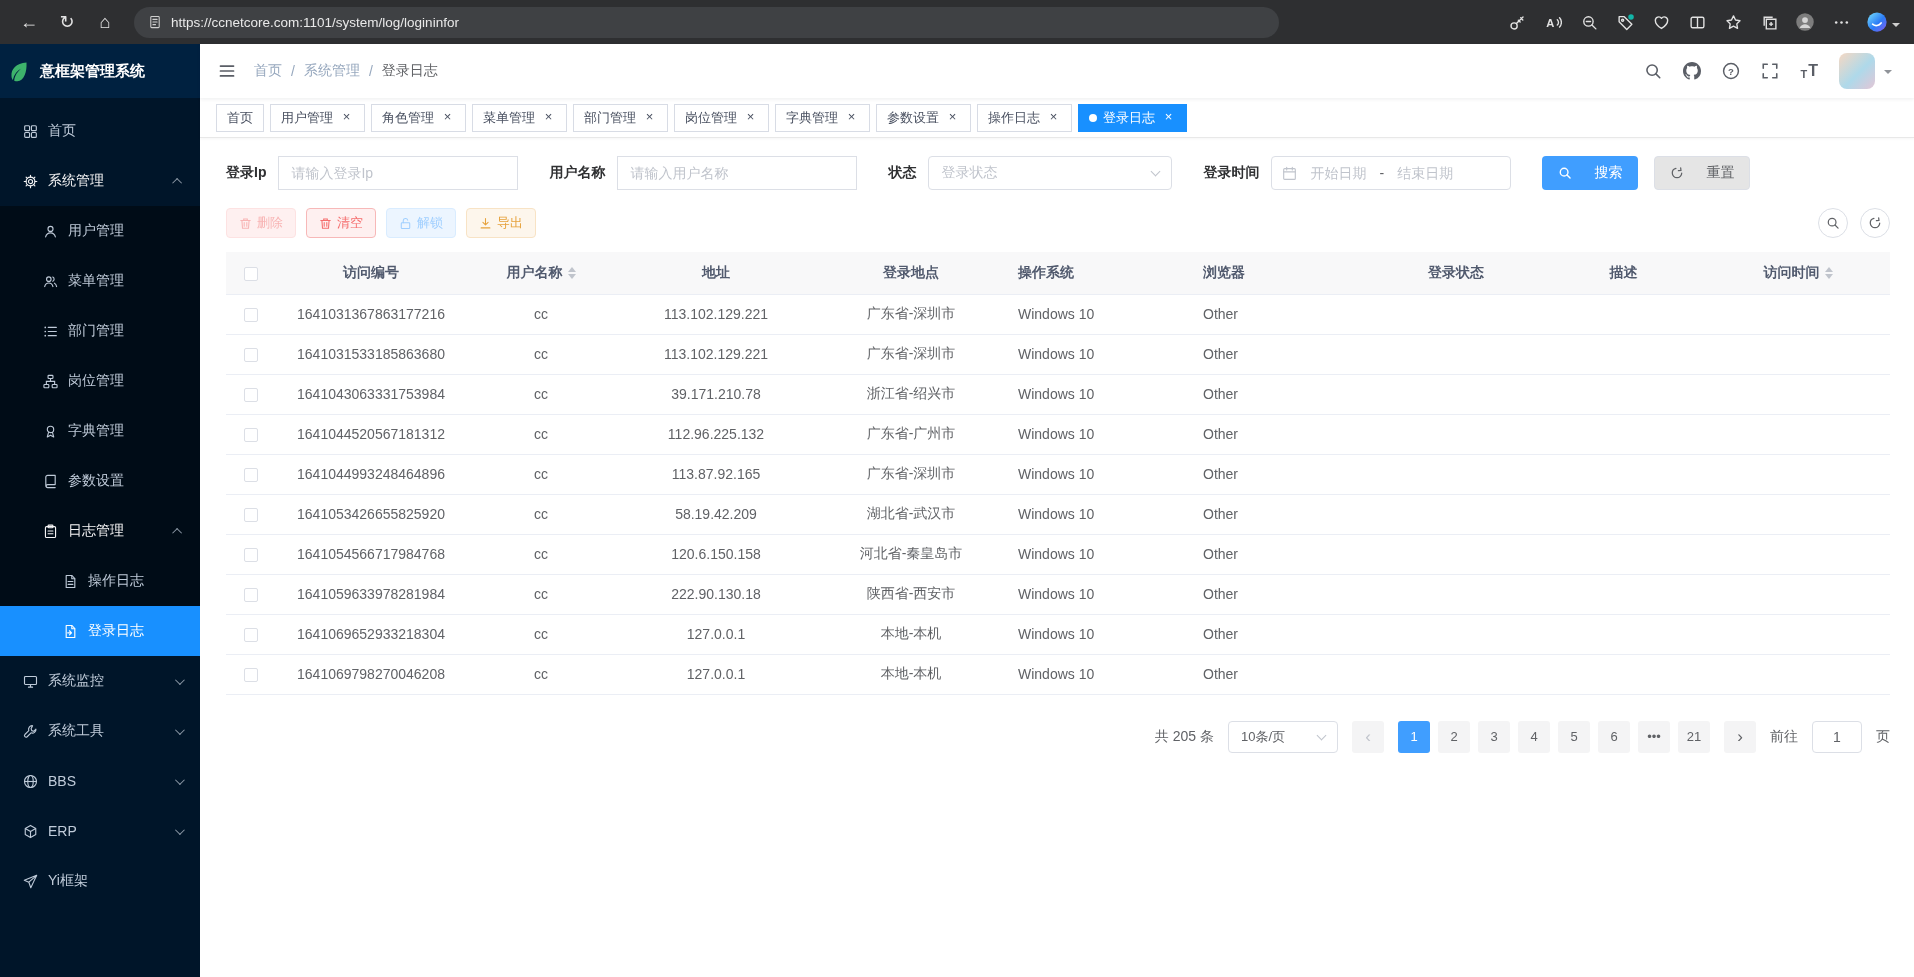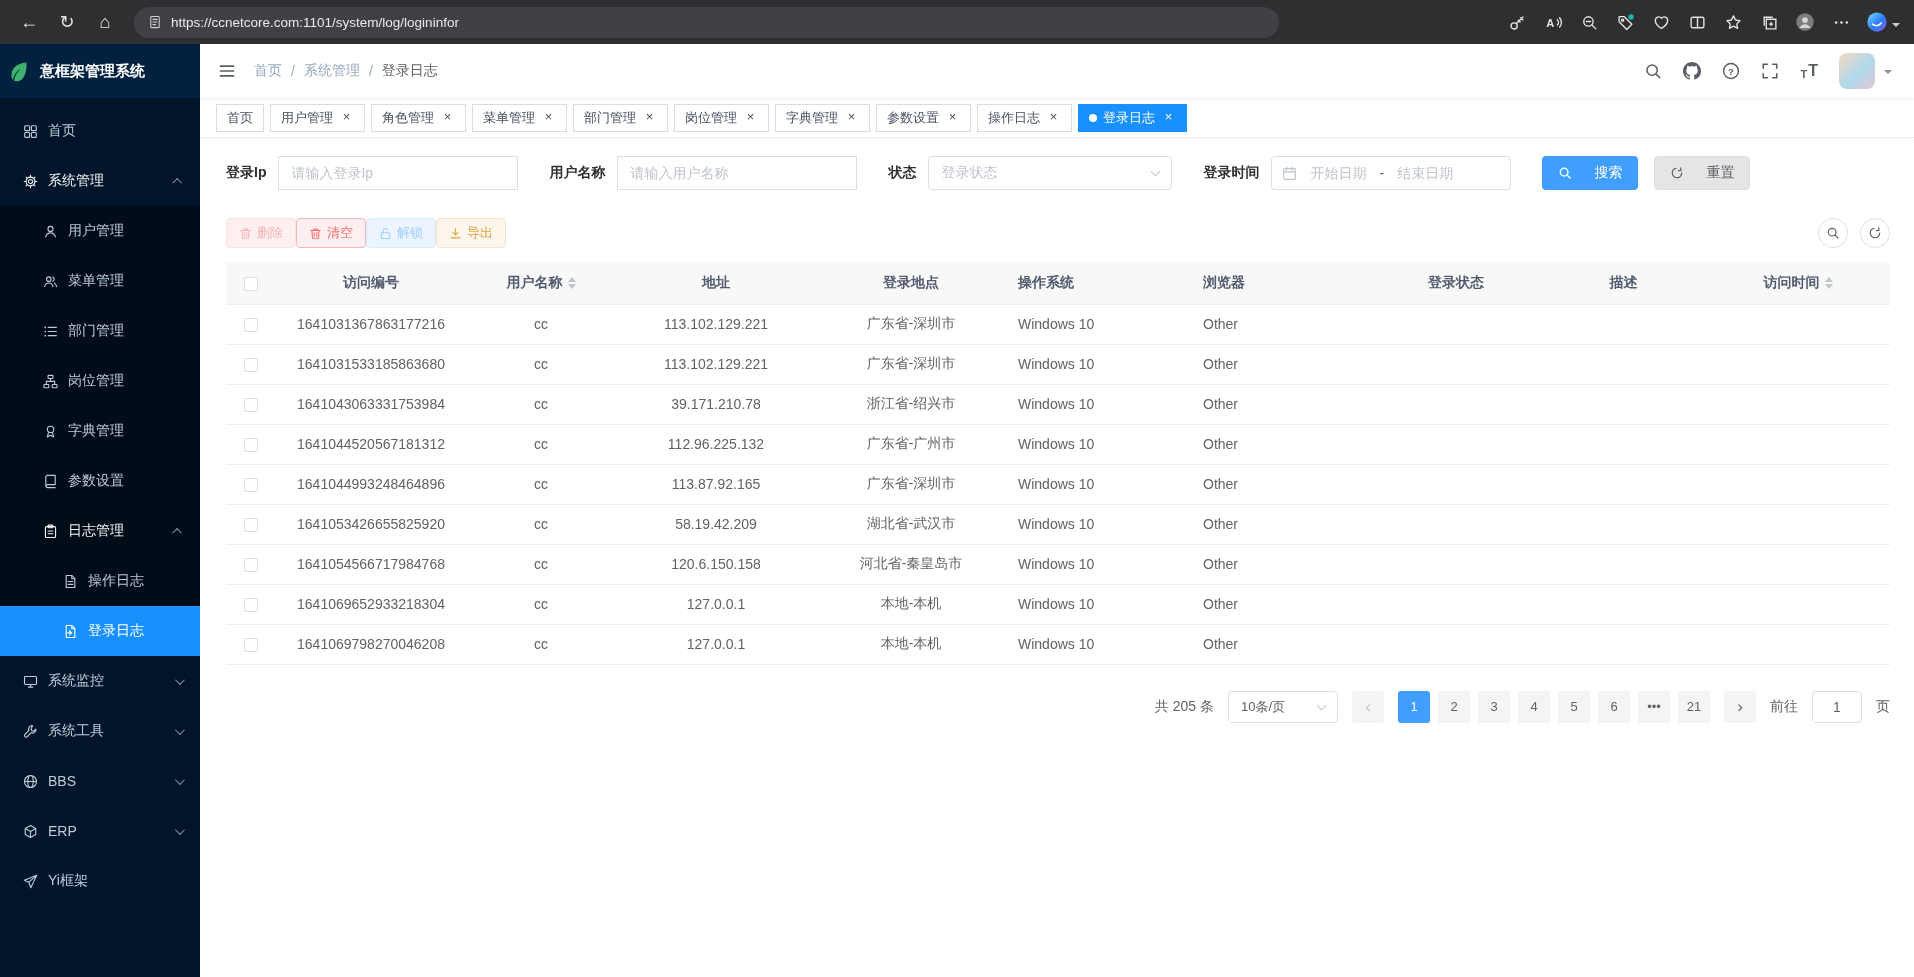--- a/index.html
+++ b/index.html
@@ -86,21 +86,21 @@
   .cal svg{width:15px;height:15px}
   .dinput{border:none;width:72px;font-size:14px;color:#606266;text-align:center}
   .dinput::placeholder{color:#c0c4cc}
   .dsep{color:#606266}
   .btn{height:34px;border-radius:4px;display:inline-flex;align-items:center;gap:22px;padding:0 15px;
     font-size:14px;border:1px solid transparent}
   .btn svg{width:14px;height:14px}
   .btn.primary{background:#409eff;color:#fff;margin-right:16px}
   .btn.plain{background:#e5e5e5;border-color:#dcdfe6;color:#606266}
 
-  .toolbar{display:flex;align-items:center;margin-top:28px}
+  .toolbar{display:flex;align-items:center;gap:10px;margin-top:18px}
   .tbtn{height:30px;border-radius:4px;display:inline-flex;align-items:center;gap:5px;padding:0 12px;font-size:13px;border:1px solid}
   .tbtn svg{width:13px;height:13px}
   .tbtn.del{background:#fef0f0;border-color:#fde2e2;color:#f8b4b4;cursor:not-allowed}
   .tbtn.clear{background:#fef0f0;border-color:#f7b8b8;color:#f56c6c}
   .tbtn.unlock{background:#ecf5ff;border-color:#d9ecff;color:#a0cfff;cursor:not-allowed}
   .tbtn.export{background:#fdf6ec;border-color:#f8e3c5;color:#e6a23c}
   .tb-right{margin-left:auto;display:flex;gap:12px}
   .circ{width:30px;height:30px;border-radius:50%;border:1px solid #dcdfe6;display:flex;align-items:center;
     justify-content:center;color:#606266;background:#fff;cursor:pointer}
   .circ svg{width:14px;height:14px}
@@ -722,20 +722,32 @@
                 <td>cc</td>
                 <td>120.6.150.158</td>
                 <td>河北省-秦皇岛市</td>
                 <td class="l">Windows 10</td>
                 <td class="l">Other</td>
                 <td></td>
                 <td></td>
                 <td></td>
               </tr>
 
+              <tr>
+                <td><span class="cb"></span></td>
+                <td>1641059633978281984</td>
+                <td>cc</td>
+                <td>222.90.130.18</td>
+                <td>陕西省-西安市</td>
+                <td class="l">Windows 10</td>
+                <td class="l">Other</td>
+                <td></td>
+                <td></td>
+                <td></td>
+              </tr>
 
               <tr>
                 <td><span class="cb"></span></td>
                 <td>1641069652933218304</td>
                 <td>cc</td>
                 <td>127.0.0.1</td>
                 <td>本地-本机</td>
                 <td class="l">Windows 10</td>
                 <td class="l">Other</td>
                 <td></td>

